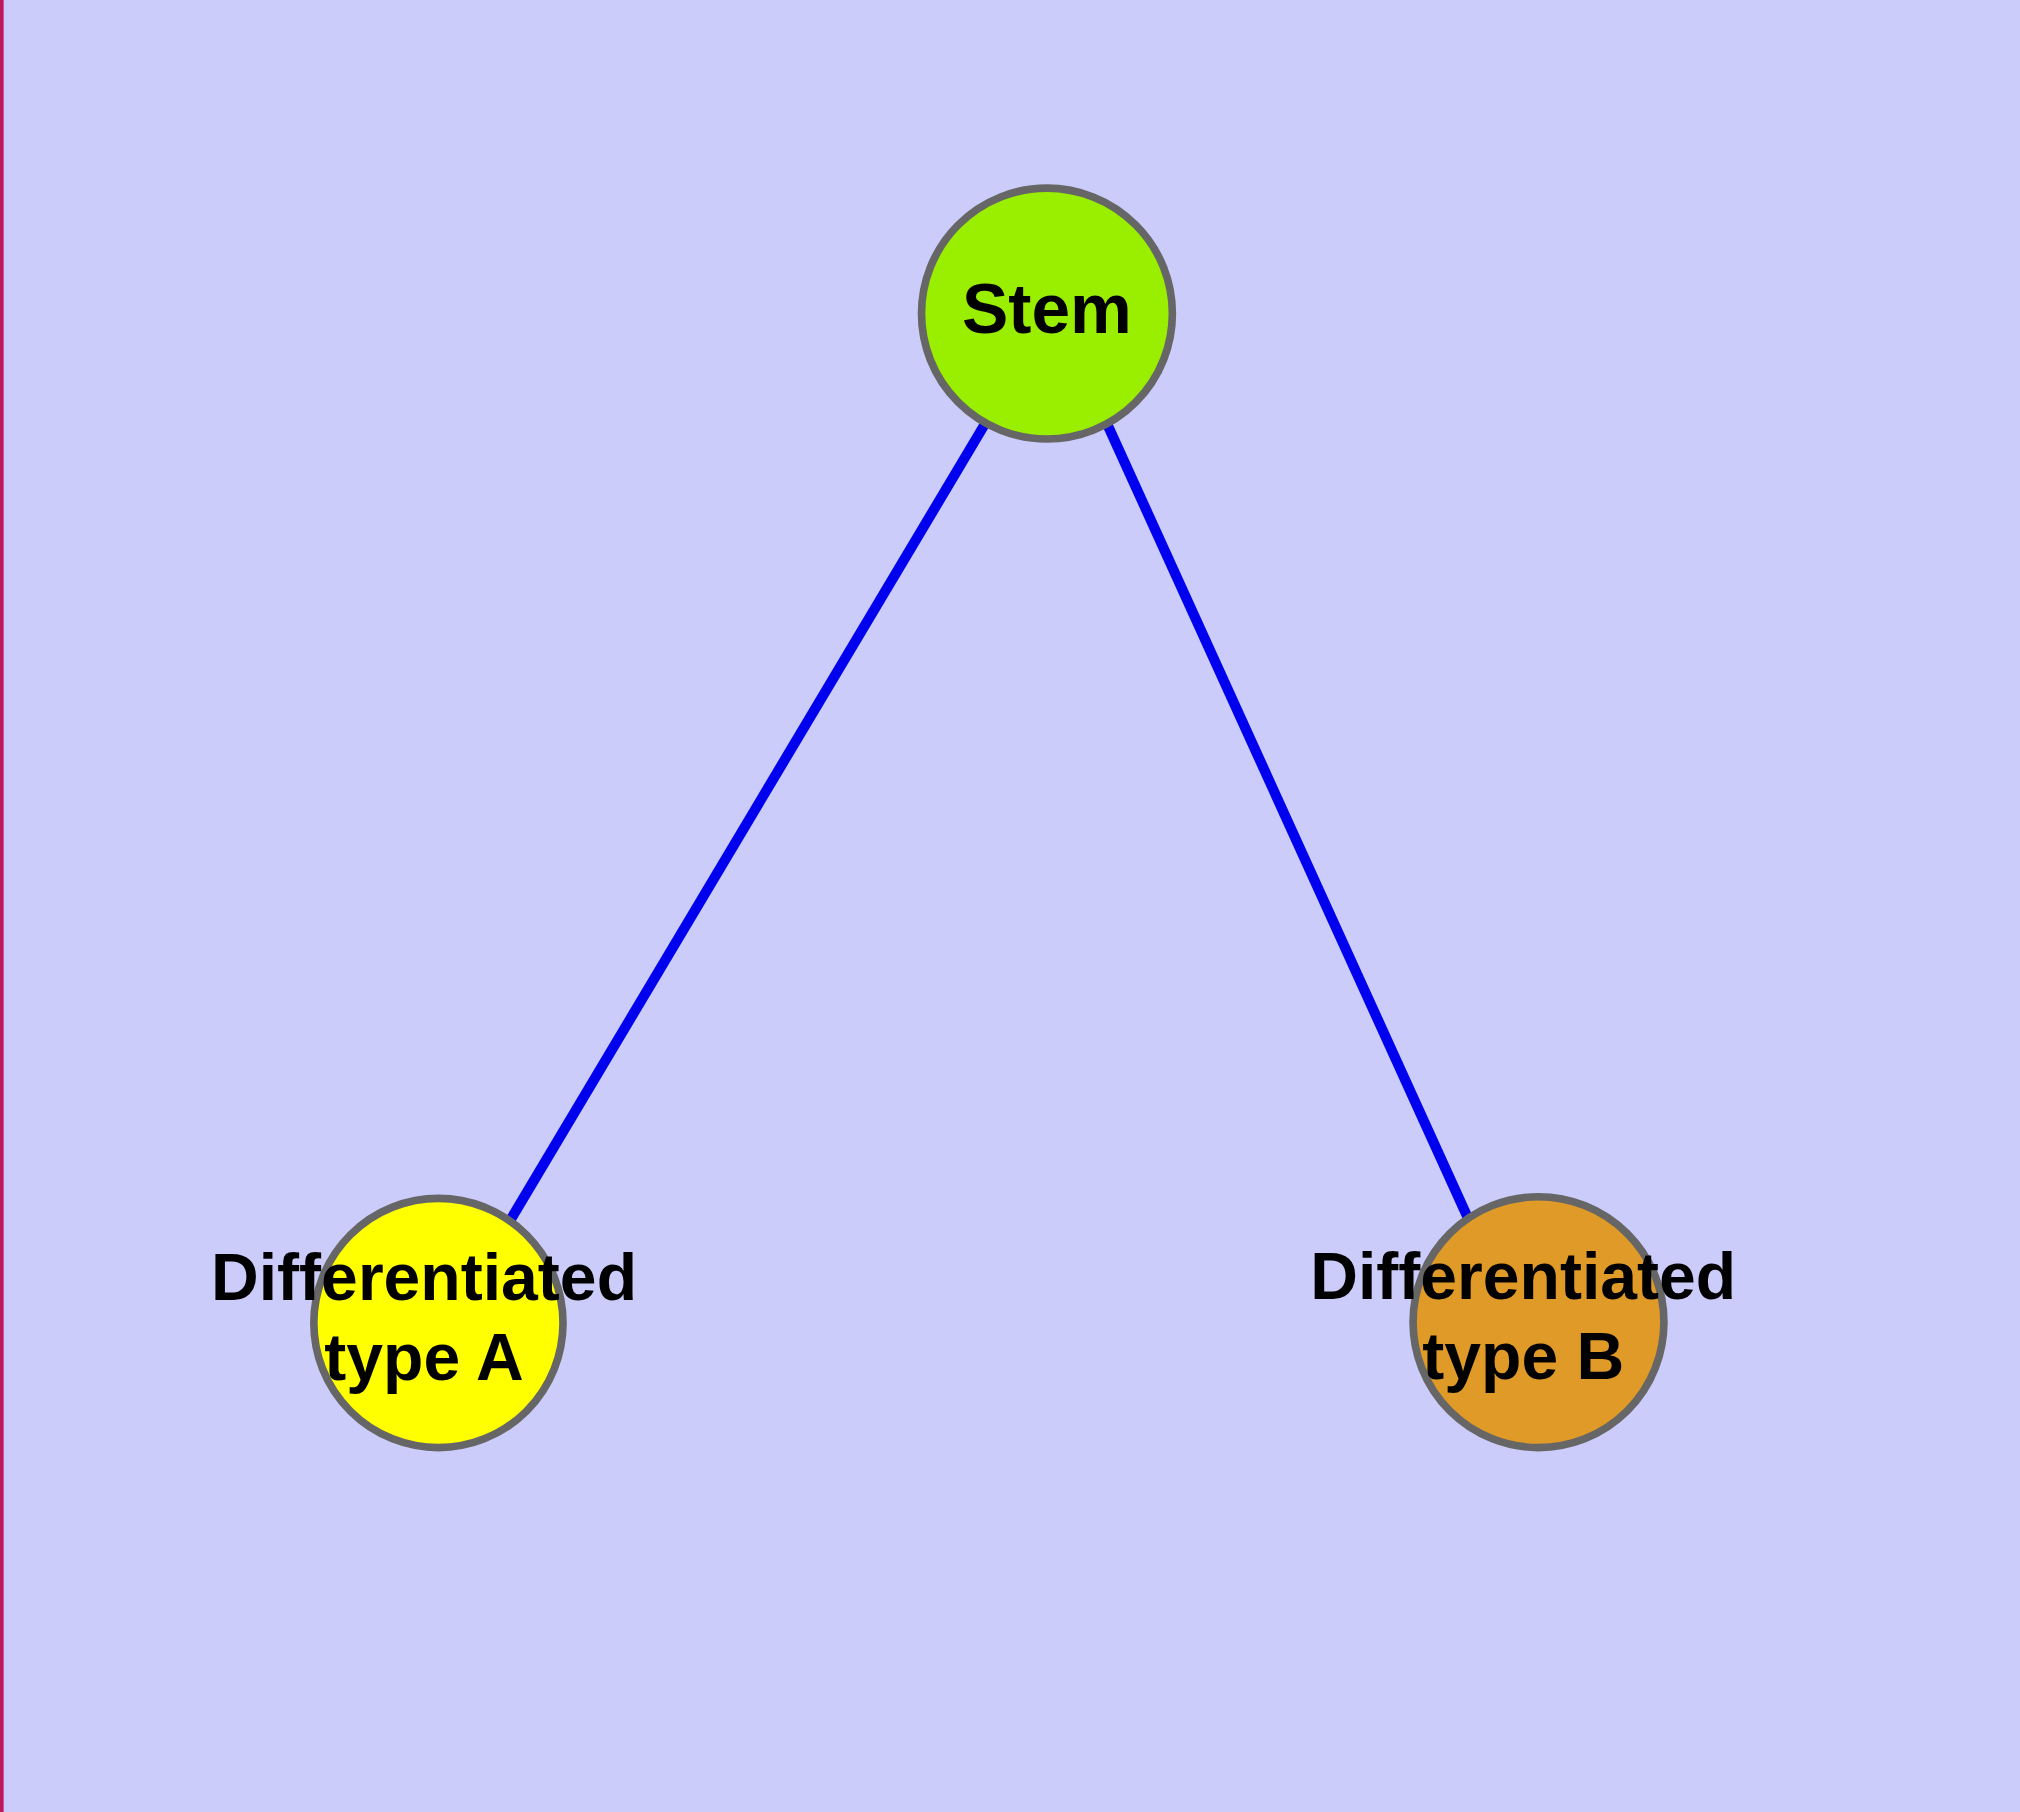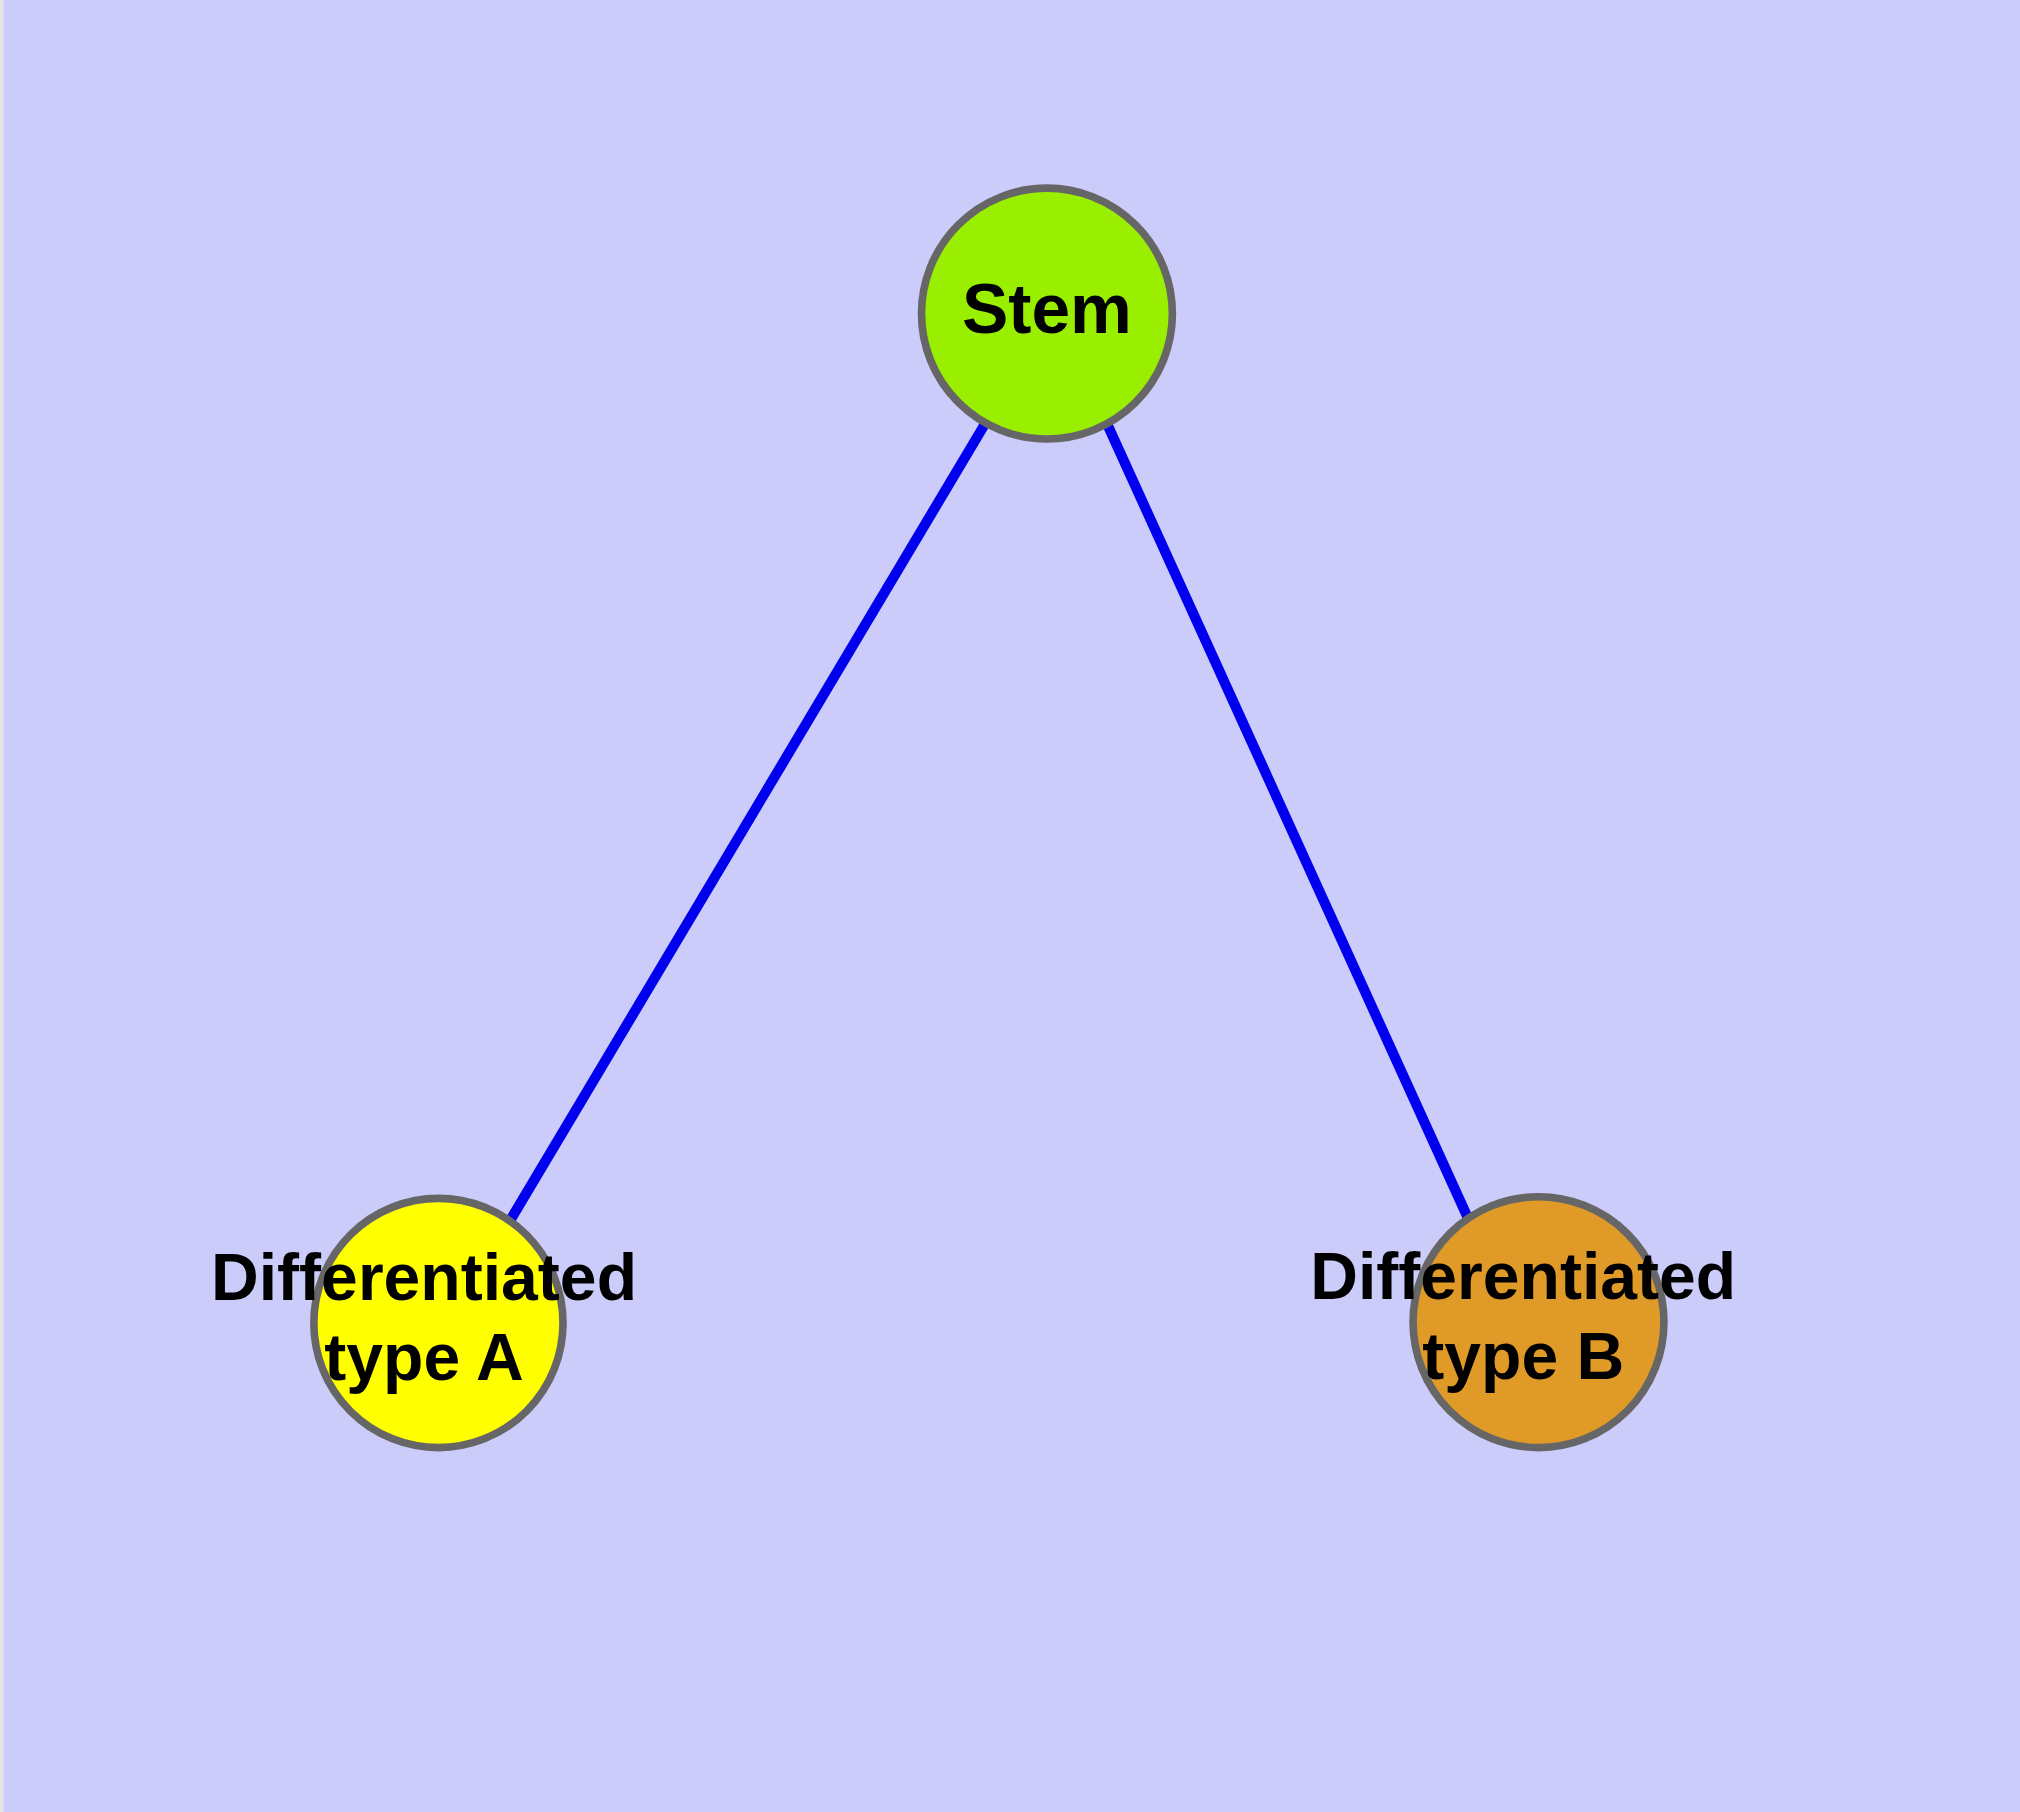--- a/index.html
+++ b/index.html
@@ -32,21 +32,21 @@
     font-weight: bold;
     fill: #000000;
     text-anchor: middle;
     dominant-baseline: middle;
     paint-order: normal;
   }
 </style>
 </head>
 <body>
 
-<div id="canvas-root" style="background: #e5e5e5;">
+<div id="canvas-root" style="background: #be185d;">
   <svg id="graph-svg" viewBox="0 0 2384 2138">
 
     <rect id="bg-rect" x="4" y="0" width="2380" height="2138" fill="#ccccfa"></rect>
 
     <g id="edges-layer">
         <line x1="1162" y1="500" x2="601" y2="1441" stroke="#0000ee" stroke-width="12" stroke-linecap="butt"></line>
         <line x1="1305" y1="498" x2="1733" y2="1440" stroke="#0000ee" stroke-width="12" stroke-linecap="butt"></line>
       </g>
     <g id="nodes-layer">
         <g>

